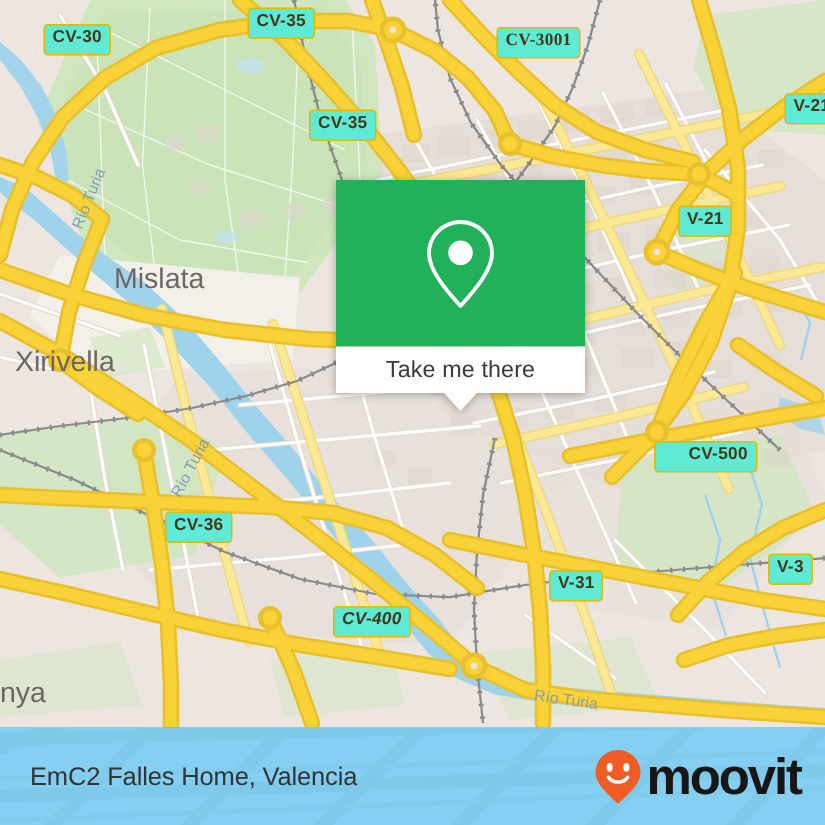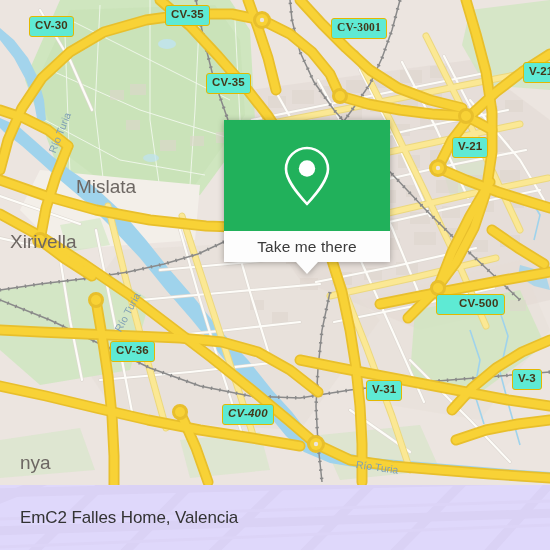--- a/index.html
+++ b/index.html
@@ -85,21 +85,21 @@
     border-top: 12px solid #fdfdfd;
   }
 
   
   #bottombar {
     position: absolute;
     left: 0;
     top: 485px;
     width: 550px;
     height: 65px;
-    background: #c4b5fd;
+    background: #0ea5e9;
     overflow: hidden;
     z-index: 50;
   }
   #bottombar-texture {
     position: absolute;
     left: 0; top: 0;
     width: 550px; height: 65px;
     opacity: 0.5;
   }
   #bottom-title {
@@ -503,21 +503,21 @@
           <circle cx="284" cy="140" r="2.2"></circle>
         <circle cx="438" cy="168" r="2.2"></circle>
           <circle cx="316" cy="444" r="2.2"></circle>
       </g>
     </svg>
 
     <div>
       <div class="placename big" style="left:76px; top:148px;margin-top:28px;">Mislata</div>
       <div class="placename big" style="left:10px; top:231px;">Xirivella</div>
       <div class="placename big" style="left:348px; top:190px;">ncia</div>
-      <div class="placename big" style="left:0px; top:452px;margin-left:20px;">nya</div>
+      <div class="placename big" style="left:0px; top:452px;">nya</div>
 
       <div class="rivername" style="left:46px; top:150px; transform:rotate(-68deg); transform-origin:0 0;">Río Turia</div>
       <div class="rivername" style="left:112px; top:328px; transform:rotate(-62deg); transform-origin:0 0;">Río Turia</div>
       <div class="rivername" style="left:357px; top:458px; transform:rotate(8deg); transform-origin:0 0;">Río Turia</div>
     </div>
 
     <div>
       <div class="shield" style="left:29px;  top:16px;">CV-30</div>
       <div class="shield" style="left:165px; top:5px;">CV-35</div>
       <div class="shield" style="left:331px; top:18px;font-family:Liberation Serif, serif;">CV-3001</div>
@@ -559,15 +559,24 @@
         <path d="M486,70 L556,-8"></path>
         <path d="M-10,46 L560,28"></path>
         <path d="M-10,8 L560,-6"></path>
       </g>
       <g stroke="#f4f3f2" stroke-width="3" fill="none">
         <path d="M0,62 L550,40"></path>
         <path d="M0,34 L550,16"></path>
       </g>
     </svg>
     <div id="bottom-title">EmC2 Falles Home, Valencia</div>
+    <div id="brand">
+      <svg width="32" height="38" viewBox="0 0 32 38">
+        <path d="M16,1 C7.7,1 1,7.7 1,16 C1,24 9,30 16,37 C23,30 31,24 31,16 C31,7.7 24.3,1 16,1 Z" fill="#ef5c24"></path>
+        <ellipse cx="10.4" cy="12.6" rx="2.0" ry="2.9" fill="#ffffff"></ellipse>
+        <ellipse cx="21.6" cy="12.6" rx="2.0" ry="2.9" fill="#ffffff"></ellipse>
+        <path d="M9.6,19.2 C12.4,23.4 19.6,23.4 22.4,19.2" fill="none" stroke="#ffffff" stroke-width="2.4" stroke-linecap="round"></path>
+      </svg>
+      <span id="brand-text">moovit</span>
+    </div>
   </div>
 
 </div>
 
 </body></html>

